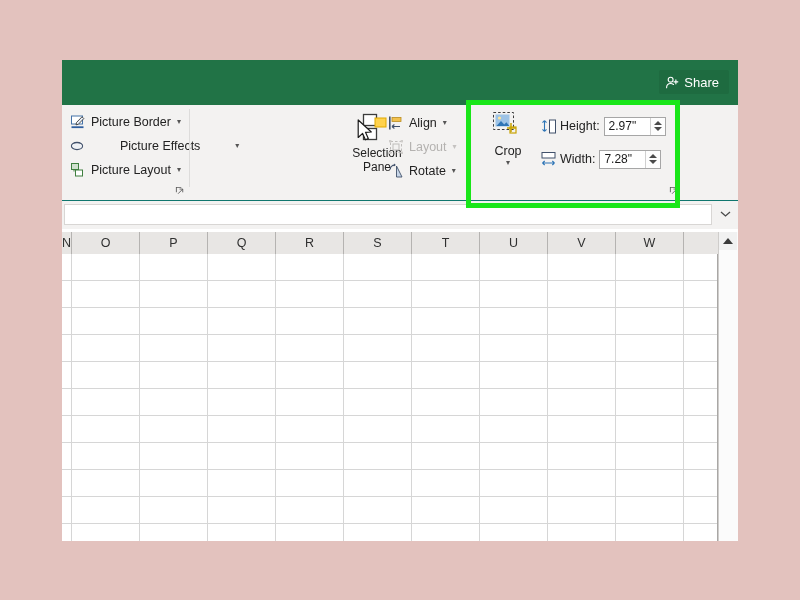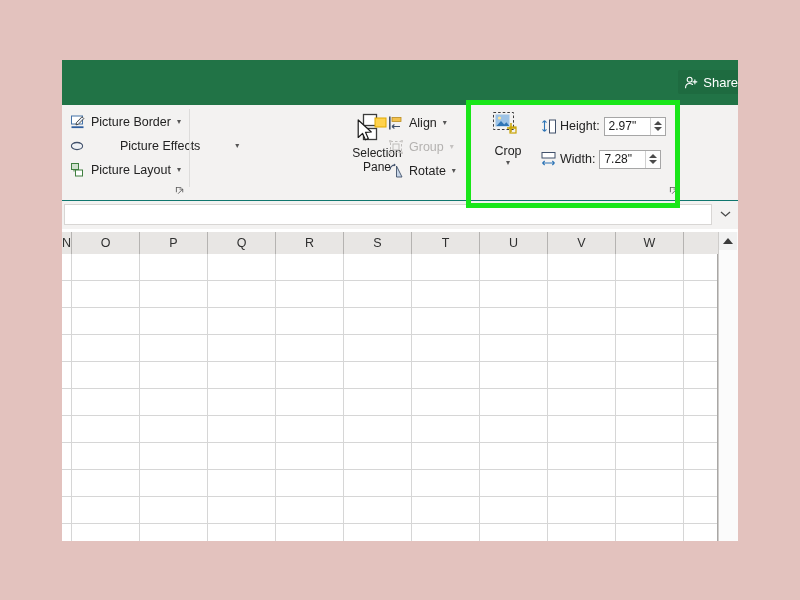--- a/index.html
+++ b/index.html
@@ -30,21 +30,20 @@
     overflow: hidden;
   }
 
   
   .title-strip {
     position: absolute;
     left: 0; top: 0;
     width: 676px;
     height: 45px;
     background: #217346;
-    padding-left: 19px;
   }
   .share-btn {
     position: absolute;
     right: 9px;
     top: 10px;
     height: 24px;
     padding: 0 10px 0 6px;
     display: flex;
     align-items: center;
     gap: 4px;
@@ -447,21 +446,21 @@
           <span class="mini-ico">
             <svg width="16" height="16" viewBox="0 0 16 16">
               <rect x="2.5" y="2.5" width="11" height="11" fill="none" stroke="#bfbdbb" stroke-width="1" stroke-dasharray="2.5 2"></rect>
               <rect x="5" y="5" width="6" height="6" fill="none" stroke="#bfbdbb" stroke-width="1"></rect>
               <rect x="1" y="1" width="2.4" height="2.4" fill="#cfcdcb"></rect>
               <rect x="12.6" y="1" width="2.4" height="2.4" fill="#cfcdcb"></rect>
               <rect x="1" y="12.6" width="2.4" height="2.4" fill="#cfcdcb"></rect>
               <rect x="12.6" y="12.6" width="2.4" height="2.4" fill="#cfcdcb"></rect>
             </svg>
           </span>
-          <span>Group</span>
+          <span>Layout</span>
           <span class="caret" style="color:#c4c2c0;">▾</span>
         </div>
 
         <div class="pic-row" style="top:55px;">
           <span class="mini-ico">
             <svg width="16" height="16" viewBox="0 0 16 16">
               <path d="M8.5 3 L14 14 H8.5 z" fill="#c8d6e8" stroke="#41516b" stroke-width=".9"></path>
               <path d="M6.6 2.2 A4.4 4.4 0 0 0 2.2 6.4" fill="none" stroke="#41516b" stroke-width="1.2"></path>
               <path d="M6.0 0.4 l1.9 1.7 l-2.1 1.5 z" fill="#41516b"></path>
             </svg>

